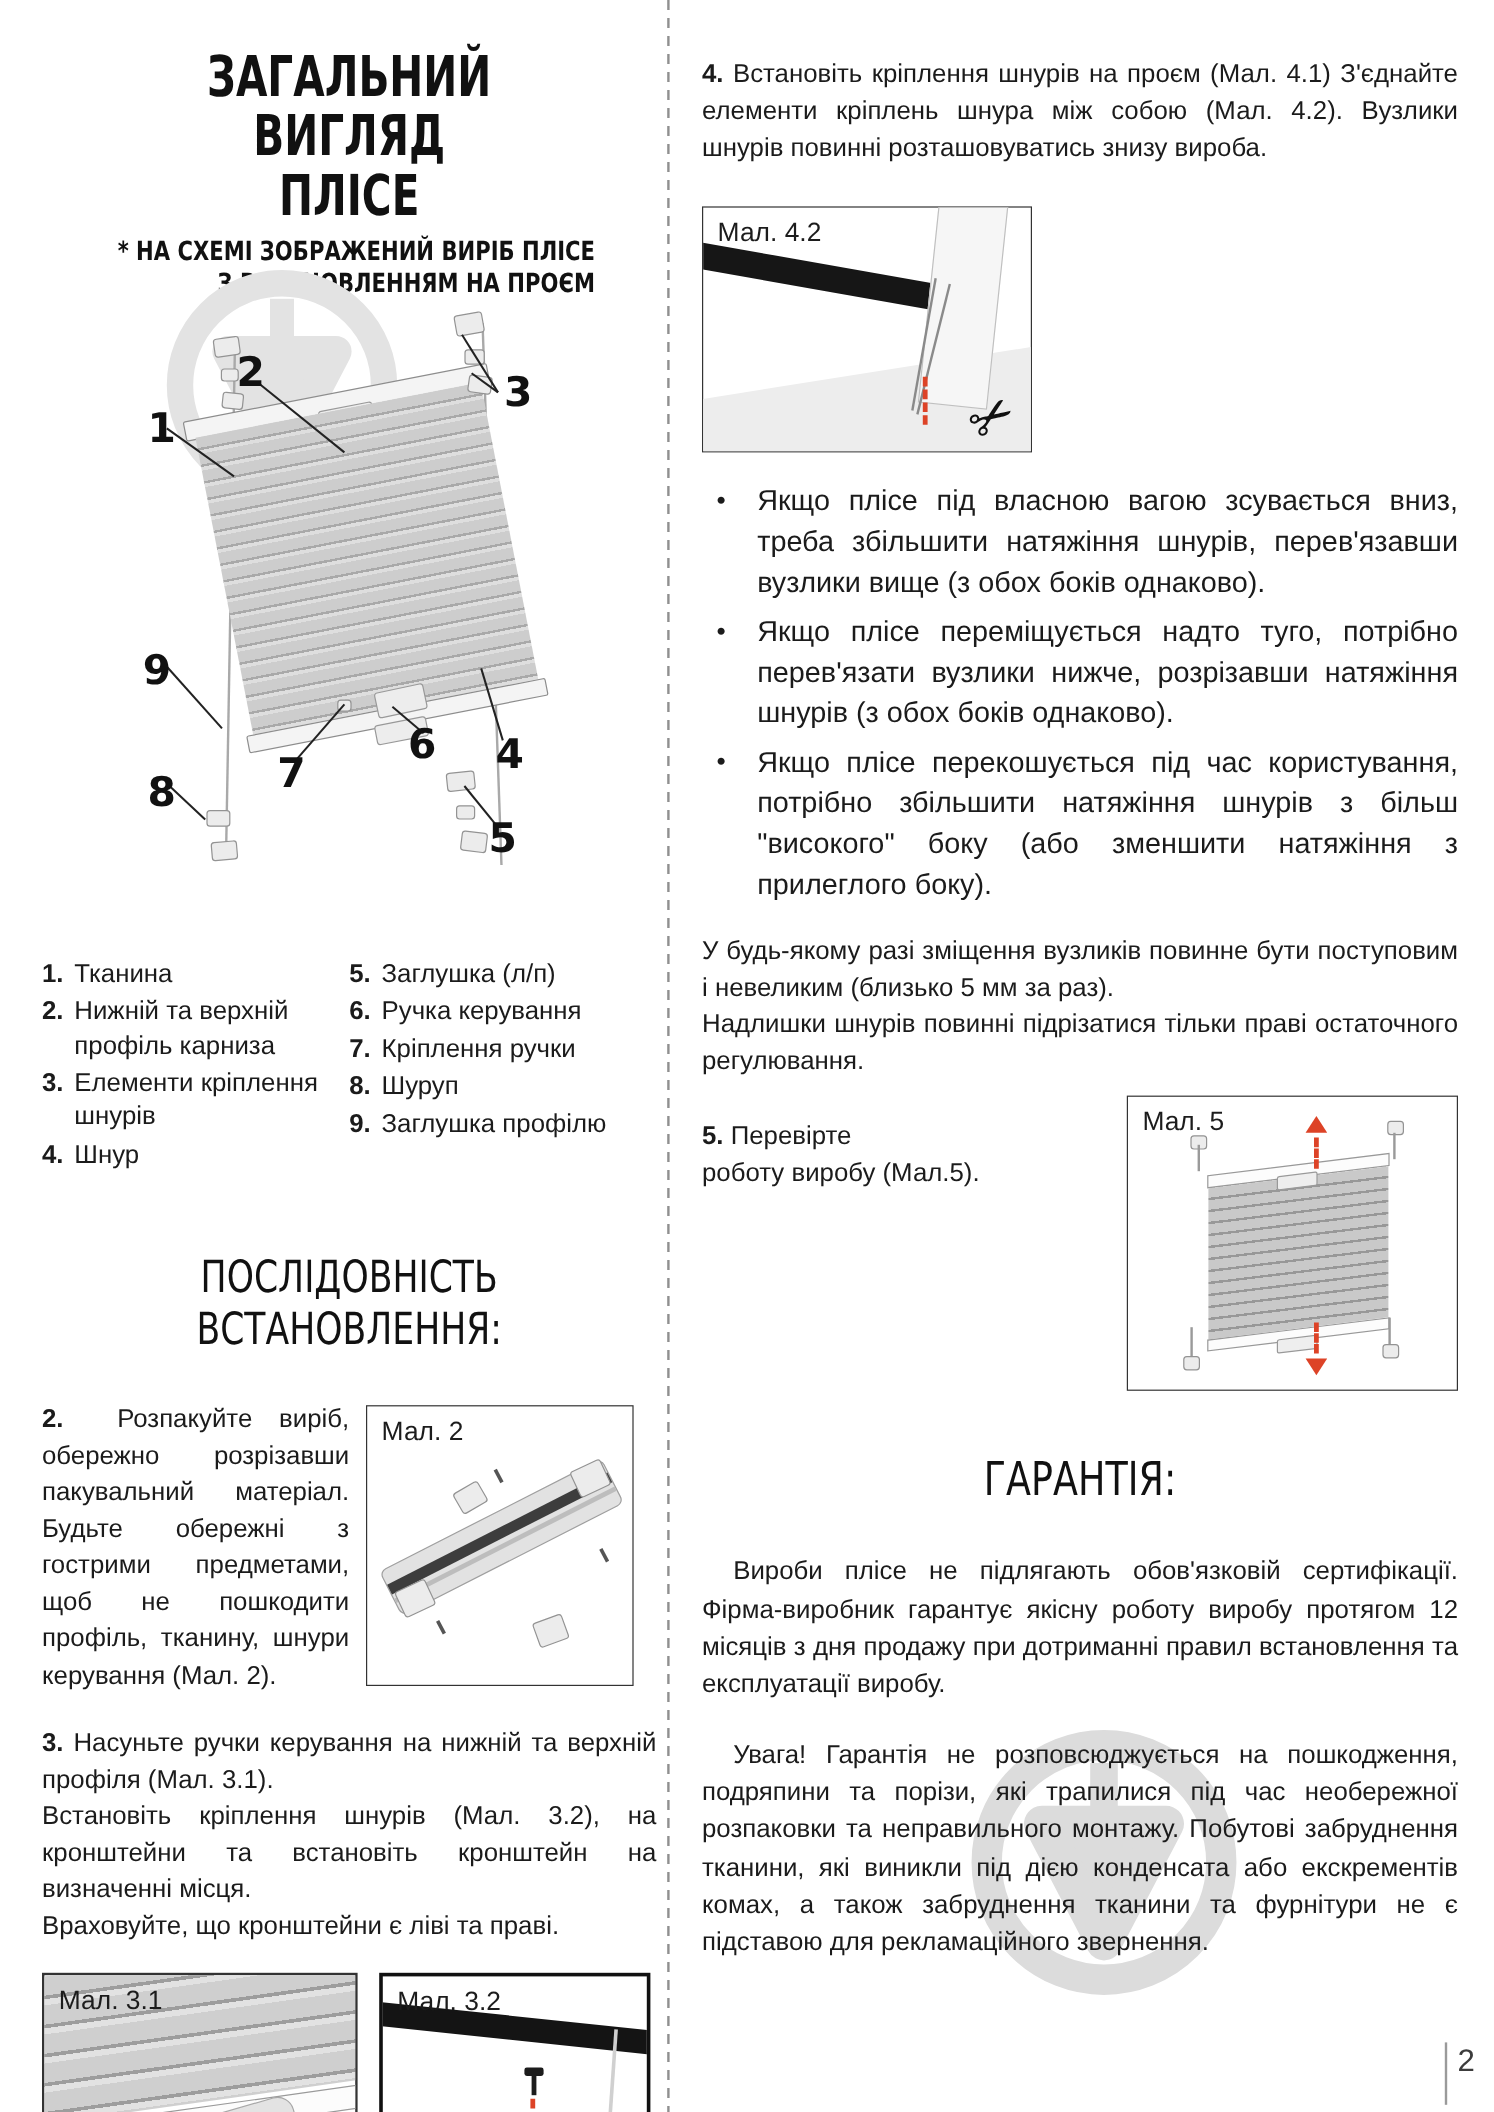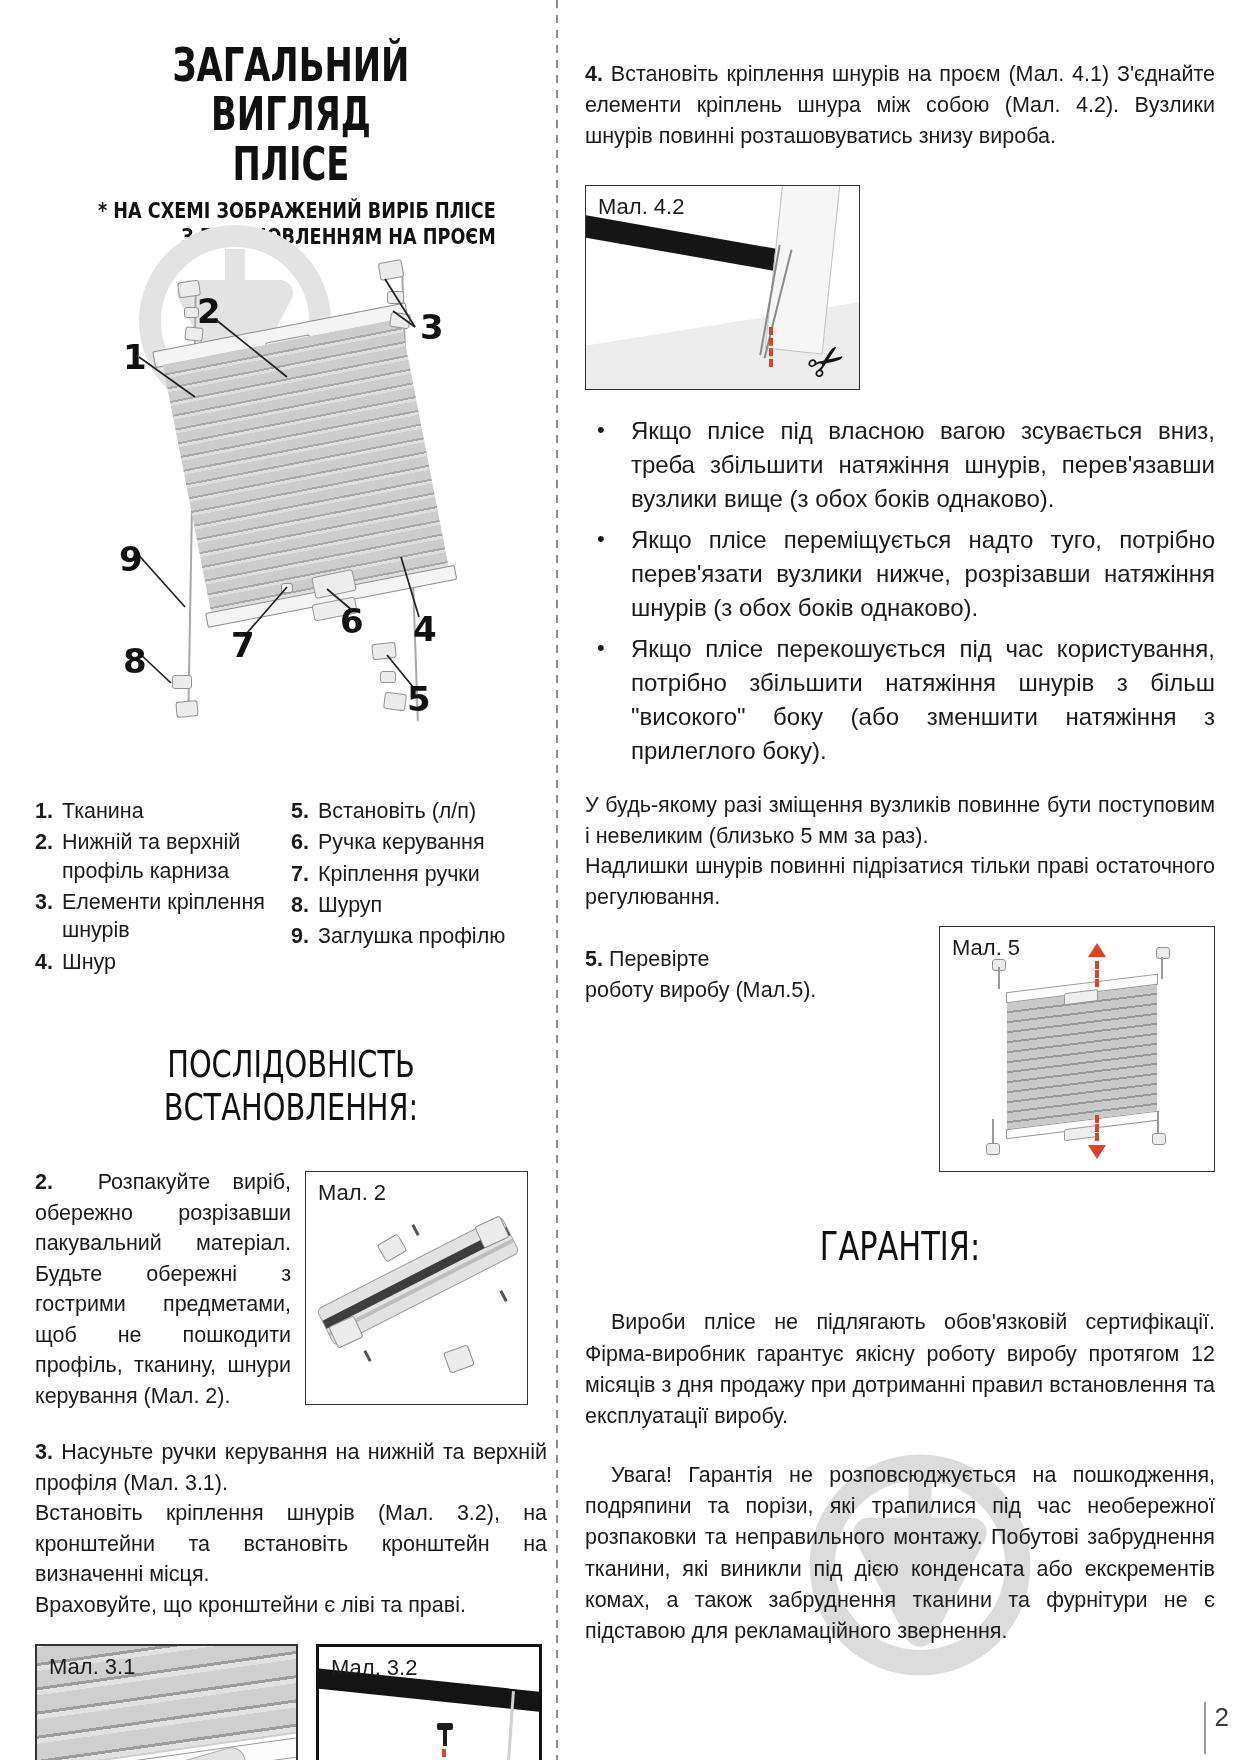--- a/index.html
+++ b/index.html
@@ -1,21 +1,21 @@
 <!DOCTYPE html>
 <html><head>
 <meta charset="utf-8">
 <style>
   html,body{margin:0;padding:0;background:#888;}
   .page{position:relative;width:1245px;height:1760px;background:#fff;margin:0 auto;
         font-family:"Liberation Sans",sans-serif;color:#1b1b1b;overflow:hidden;}
   .divider{position:absolute;left:556px;top:0;bottom:0;width:2px;
         background:repeating-linear-gradient(180deg,#8f8f8f 0 8px,transparent 8px 15px);}
   .col-left{position:absolute;left:35px;top:0;width:512px;}
-  .col-right{position:absolute;left:585px;top:13px;width:630px;}
+  .col-right{position:absolute;left:585px;top:0;width:630px;}
   .cond{display:block;transform:scaleX(.72);transform-origin:50% 50%;}
   .cond80{display:block;transform:scaleX(.80);transform-origin:50% 50%;}
   h1{margin:40px 0 0 0;font-family:"DejaVu Sans",sans-serif;font-weight:bold;font-size:47px;
      line-height:1.05;text-align:center;white-space:pre-line;color:#111;}
   .subtitle{margin-top:10px;font-family:"DejaVu Sans",sans-serif;font-weight:bold;font-size:22px;
      line-height:1.2;text-align:right;white-space:pre-line;color:#111;}
   h2{margin:0;font-family:"DejaVu Sans",sans-serif;font-weight:normal;color:#111;text-align:center;}
   .body-text{font-size:21.5px;line-height:1.42;text-align:justify;}
   .diagram{position:relative;height:480px;margin-top:4px;}
   .wm{position:absolute;pointer-events:none;}
@@ -133,21 +133,21 @@
             <span>Елементи кріплення шнурів</span>
           </div>
         <div class="legend-item">
             <b>4.</b>
             <span>Шнур</span>
           </div>
       </div>
       <div class="legend-col">
         <div class="legend-item">
             <b>5.</b>
-            <span>Встановіть (л/п)</span>
+            <span>Заглушка (л/п)</span>
           </div>
         <div class="legend-item">
             <b>6.</b>
             <span>Ручка керування</span>
           </div>
         <div class="legend-item">
             <b>7.</b>
             <span>Кріплення ручки</span>
           </div>
         <div class="legend-item">

